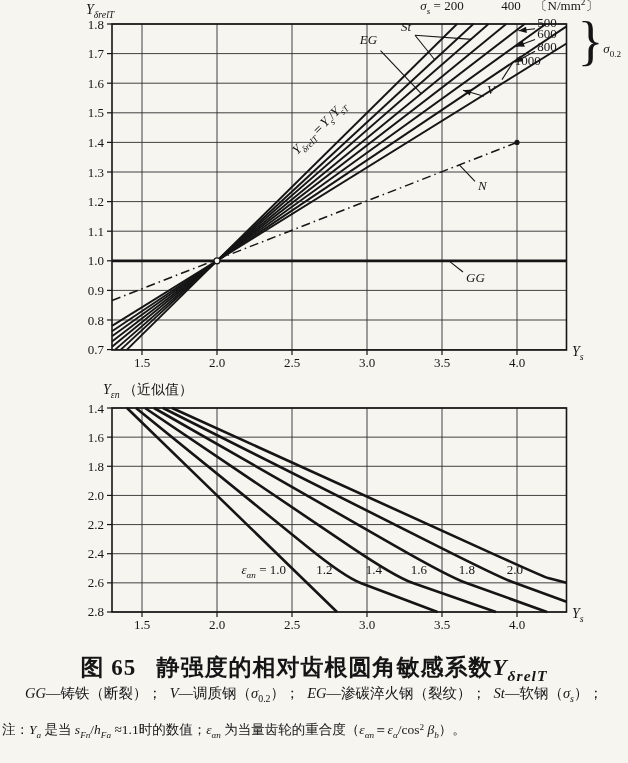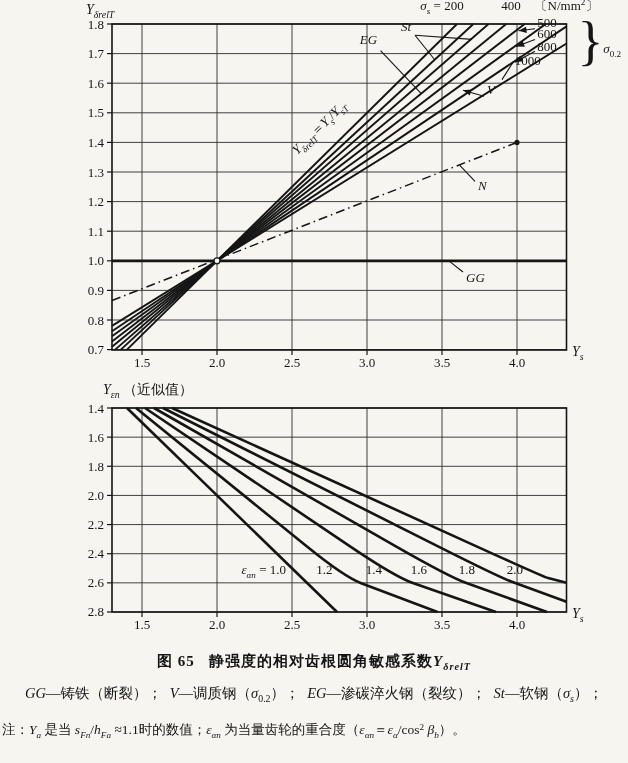--- a/index.html
+++ b/index.html
@@ -1,20 +1,20 @@
 <!DOCTYPE html>
 <html><head>
 <meta charset="utf-8">
 <style>
   html,body{margin:0;padding:0;}
   body{width:628px;height:763px;background:#f6f5f0;font-family:"Liberation Serif","DejaVu Serif",serif;color:#151515;}
   .page{position:relative;width:628px;height:763px;overflow:hidden;}
   svg{display:block;}
   svg text{font-family:"Liberation Serif","DejaVu Serif",serif;fill:#151515;}
-  .caption{text-align:center;padding-top:16px;height:30px;font-size:15px;font-weight:700;letter-spacing:1px;}
+  .caption{text-align:center;padding-top:16px;height:30px;font-size:23px;font-weight:700;letter-spacing:1px;}
   .caption .sym{font-style:italic;font-weight:700;}
   .legend-line{text-align:center;font-size:14.5px;line-height:23px;}
   .legend-item{white-space:nowrap;margin:16px 2px;}
   .lcode{font-style:italic;}
   .note{margin-top:7px;padding-left:2px;font-size:13.5px;line-height:20px;}
   .sub{font-size:0.68em;vertical-align:-0.38em;}
   .sup{font-size:0.68em;vertical-align:0.45em;}
   .it{font-style:italic;}
 </style>
 </head>

